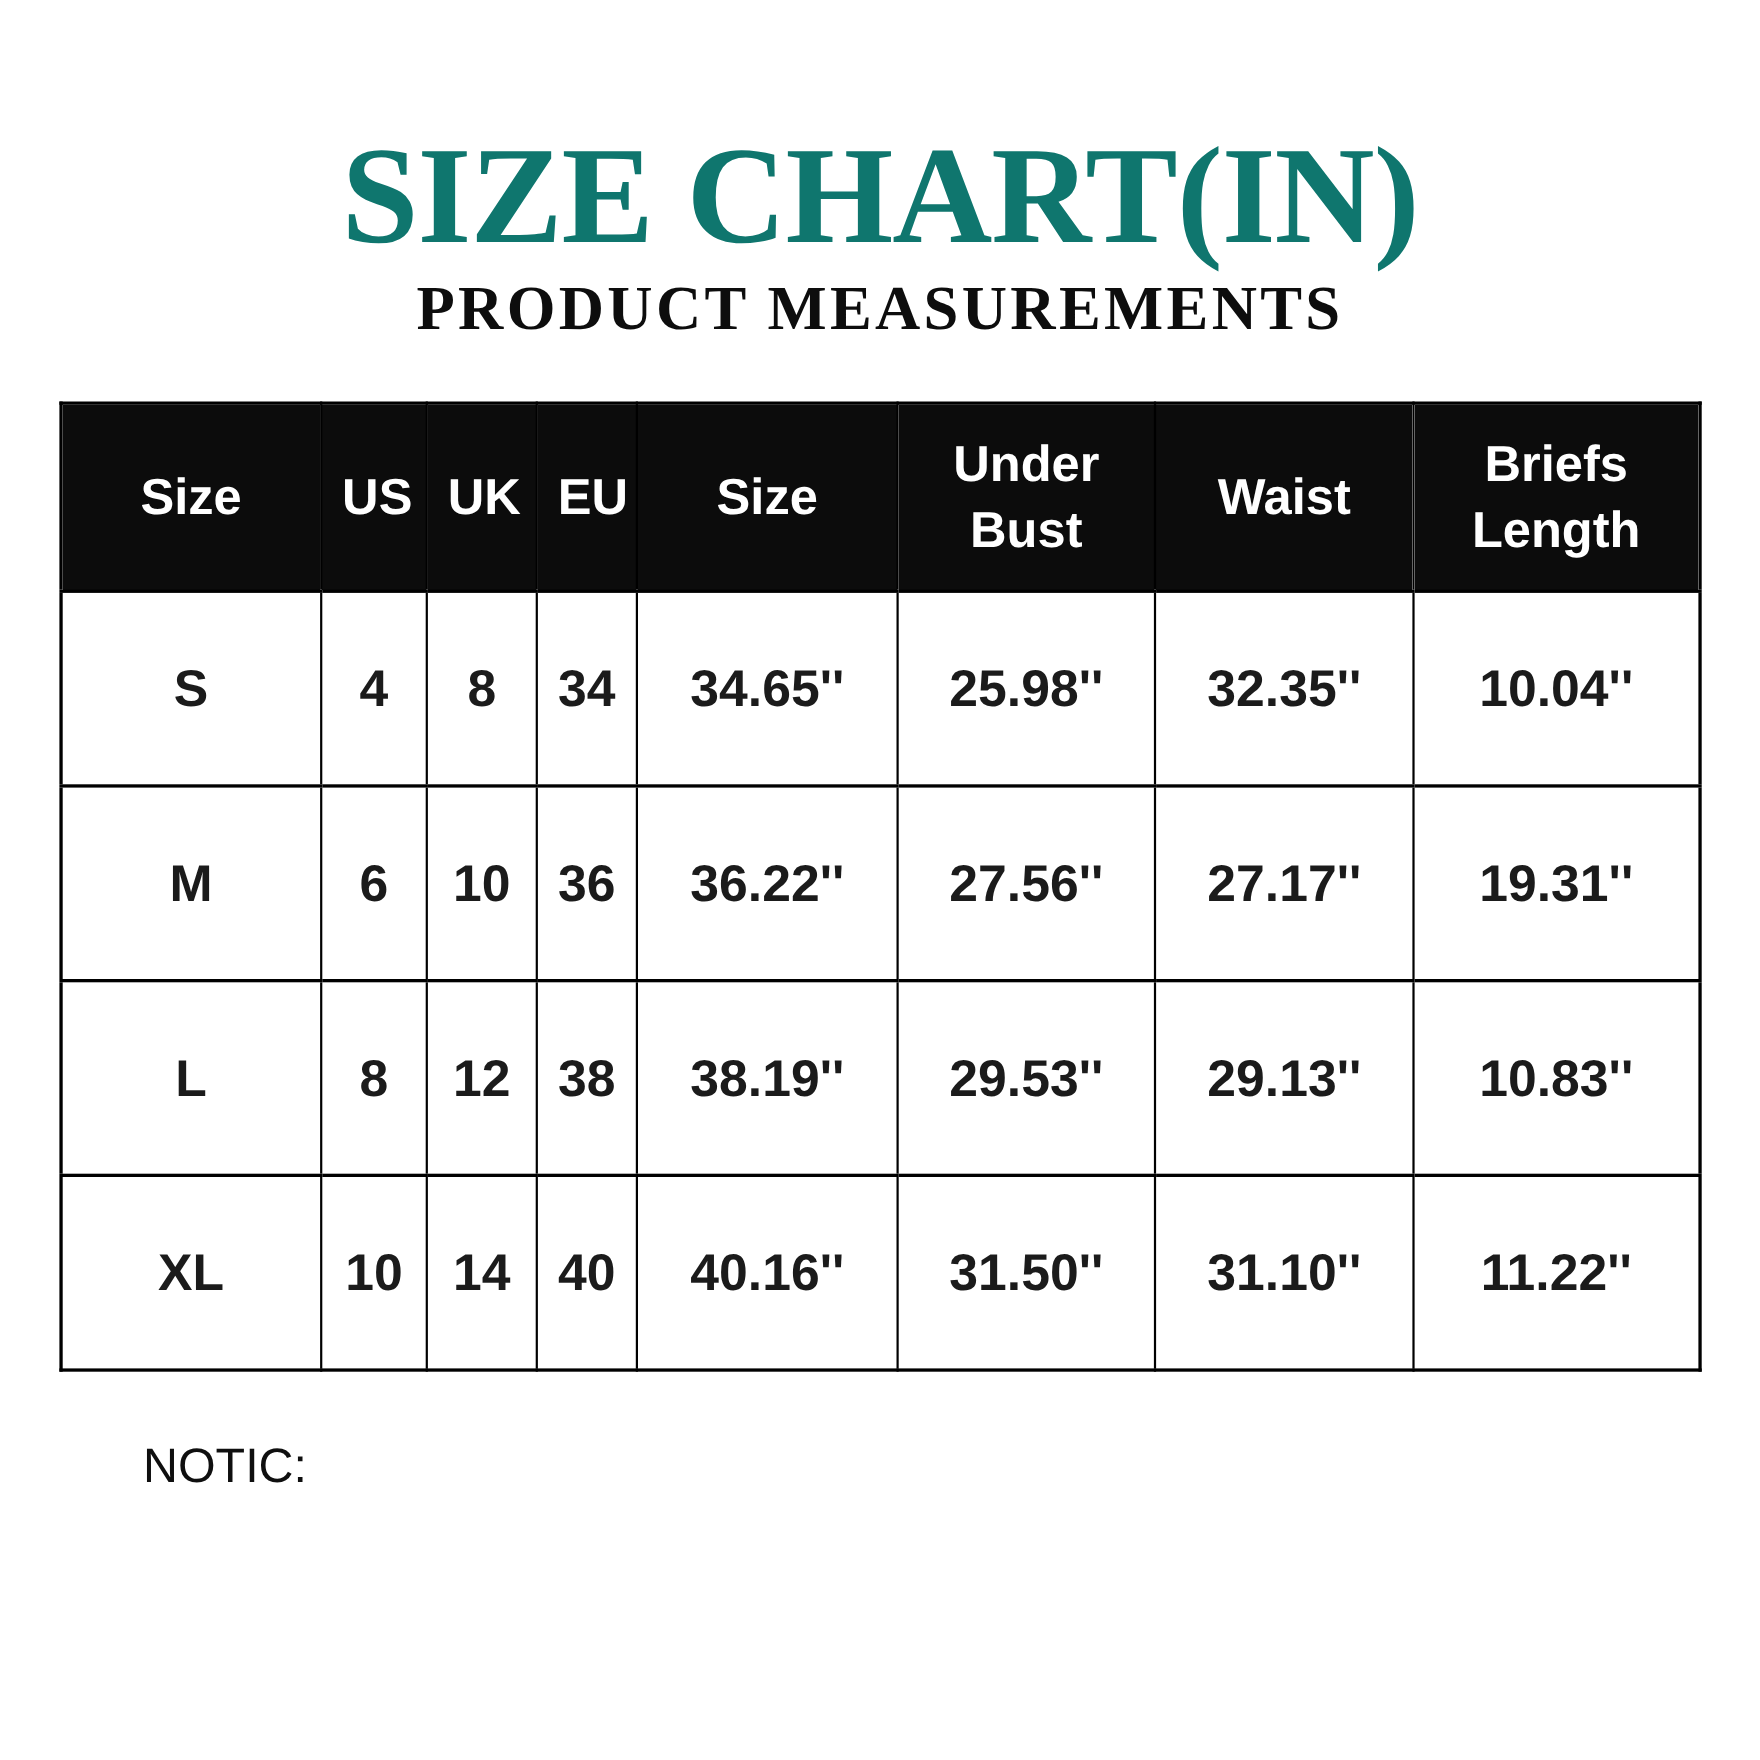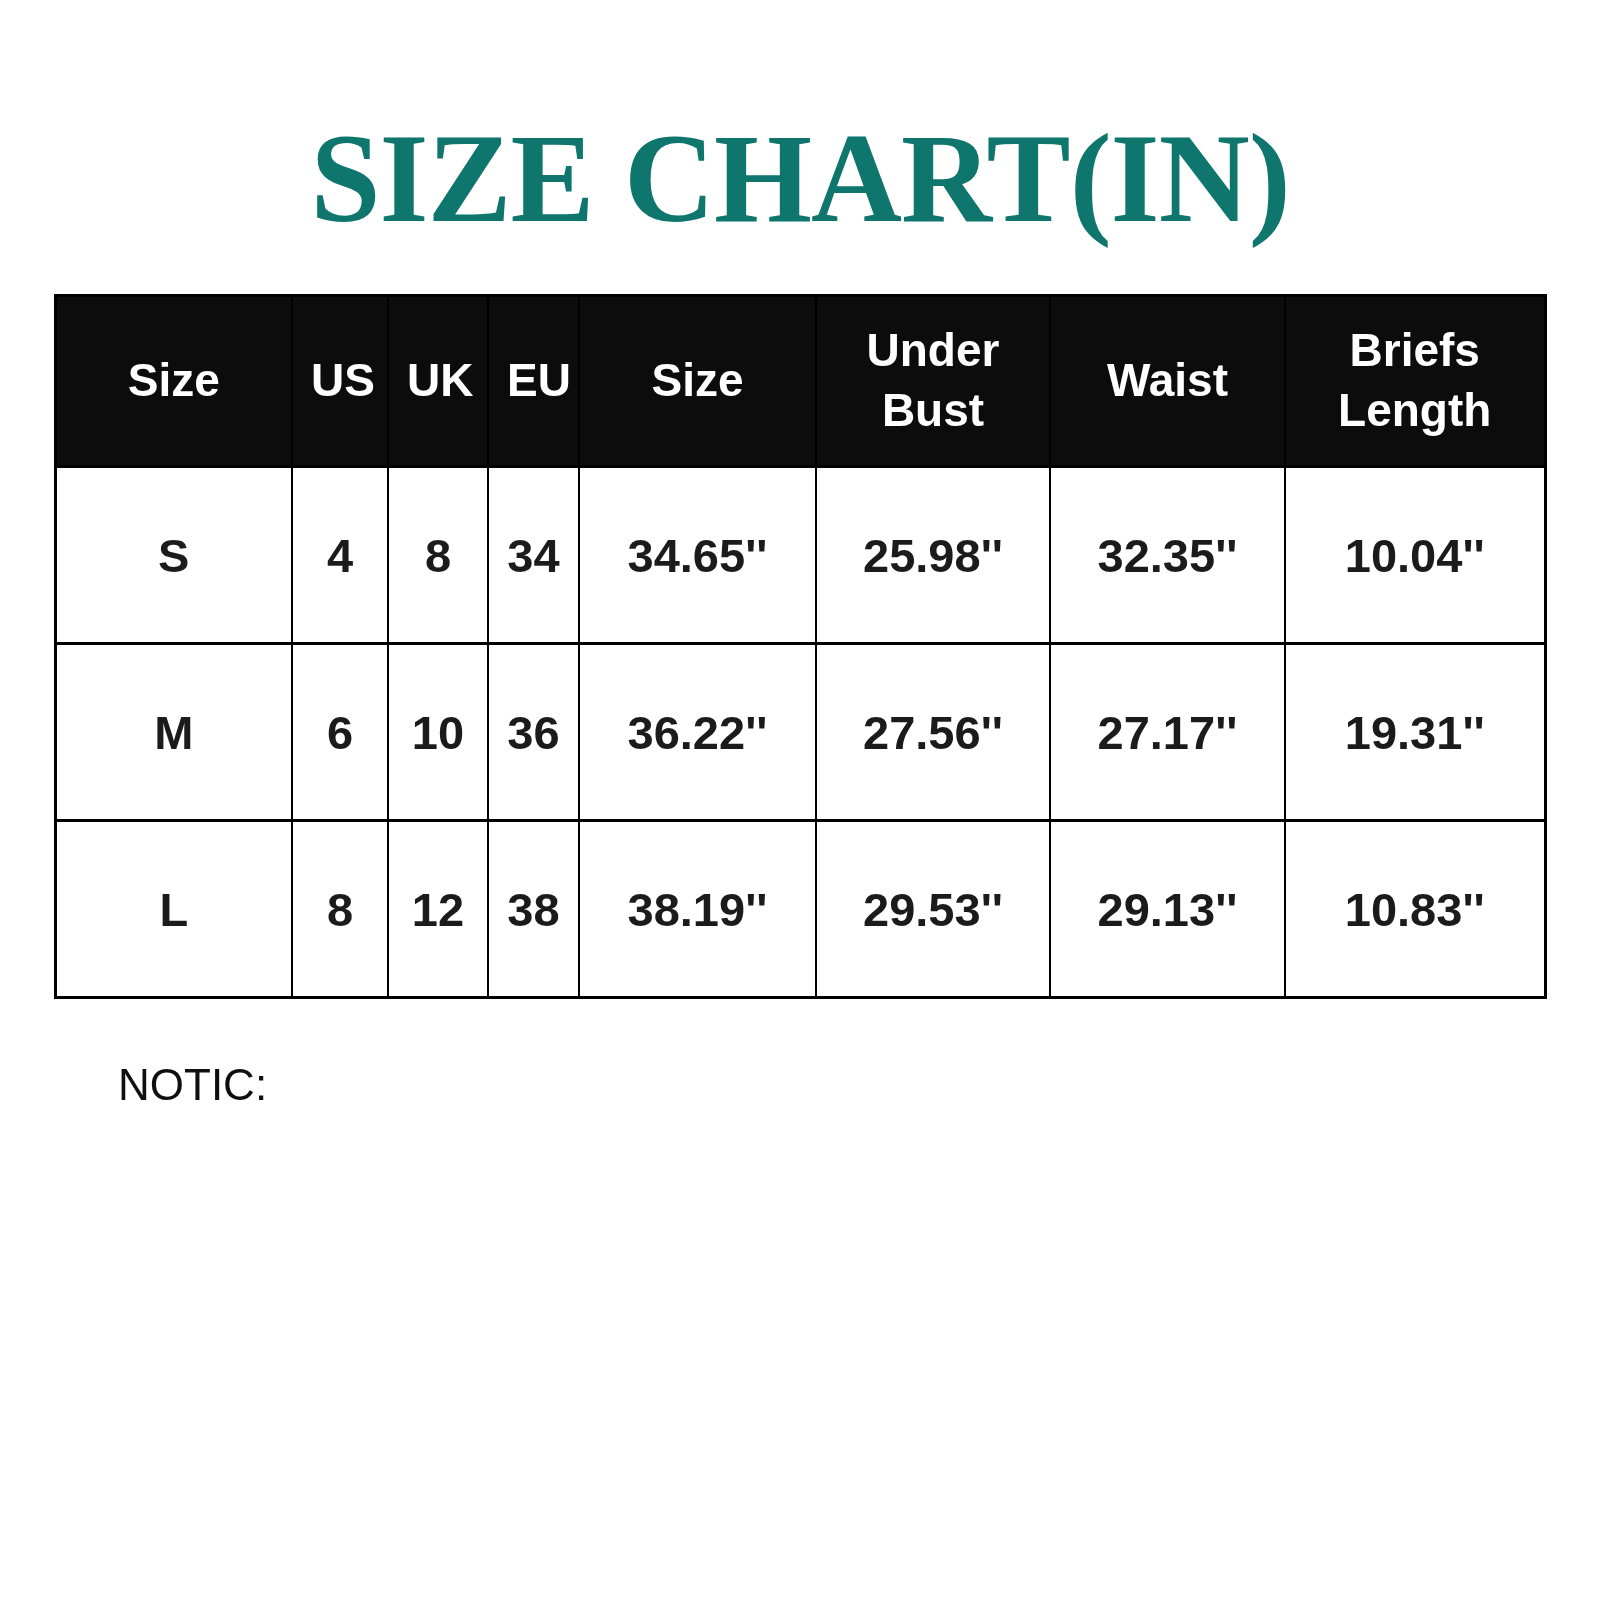--- a/index.html
+++ b/index.html
@@ -65,28 +65,29 @@
     border-top-width: 3px;
     background: #ffffff;
   }
 
   .notes {
     margin: 56px 0 0 114px;
     font-size: 44px;
     line-height: 1.35;
     color: #0f0f0f;
   }
-  .notes p { margin: 0 0 24px 4px; }
+  .notes p { margin: 0 0 24px 16px; }
 </style>
 </head>
 <body>
 
 <div class="page">
 
   <h1 class="title">SIZE CHART(IN)</h1>
+  <h2 class="subtitle">PRODUCT MEASUREMENTS</h2>
 
   <table class="size-table">
     <colgroup>
       <col style="width:237px">
         <col style="width:96px">
         <col style="width:100px">
         <col style="width:91px">
       <col style="width:237px">
         <col style="width:234px">
         <col style="width:235px">
@@ -128,20 +129,30 @@
       <tr>
         <td>L</td>
         <td>8</td>
         <td>12</td>
         <td>38</td>
         <td>38.19''</td>
         <td>29.53''</td>
         <td>29.13''</td>
         <td>10.83''</td>
       </tr>
+      <tr>
+        <td>XL</td>
+        <td>10</td>
+        <td>14</td>
+        <td>40</td>
+        <td>40.16''</td>
+        <td>31.50''</td>
+        <td>31.10''</td>
+        <td>11.22''</td>
+      </tr>
     </tbody>
   </table>
 
   <div class="notes">
     <p>NOTIC:</p>
   </div>
 
 </div>
 
 </body></html>

